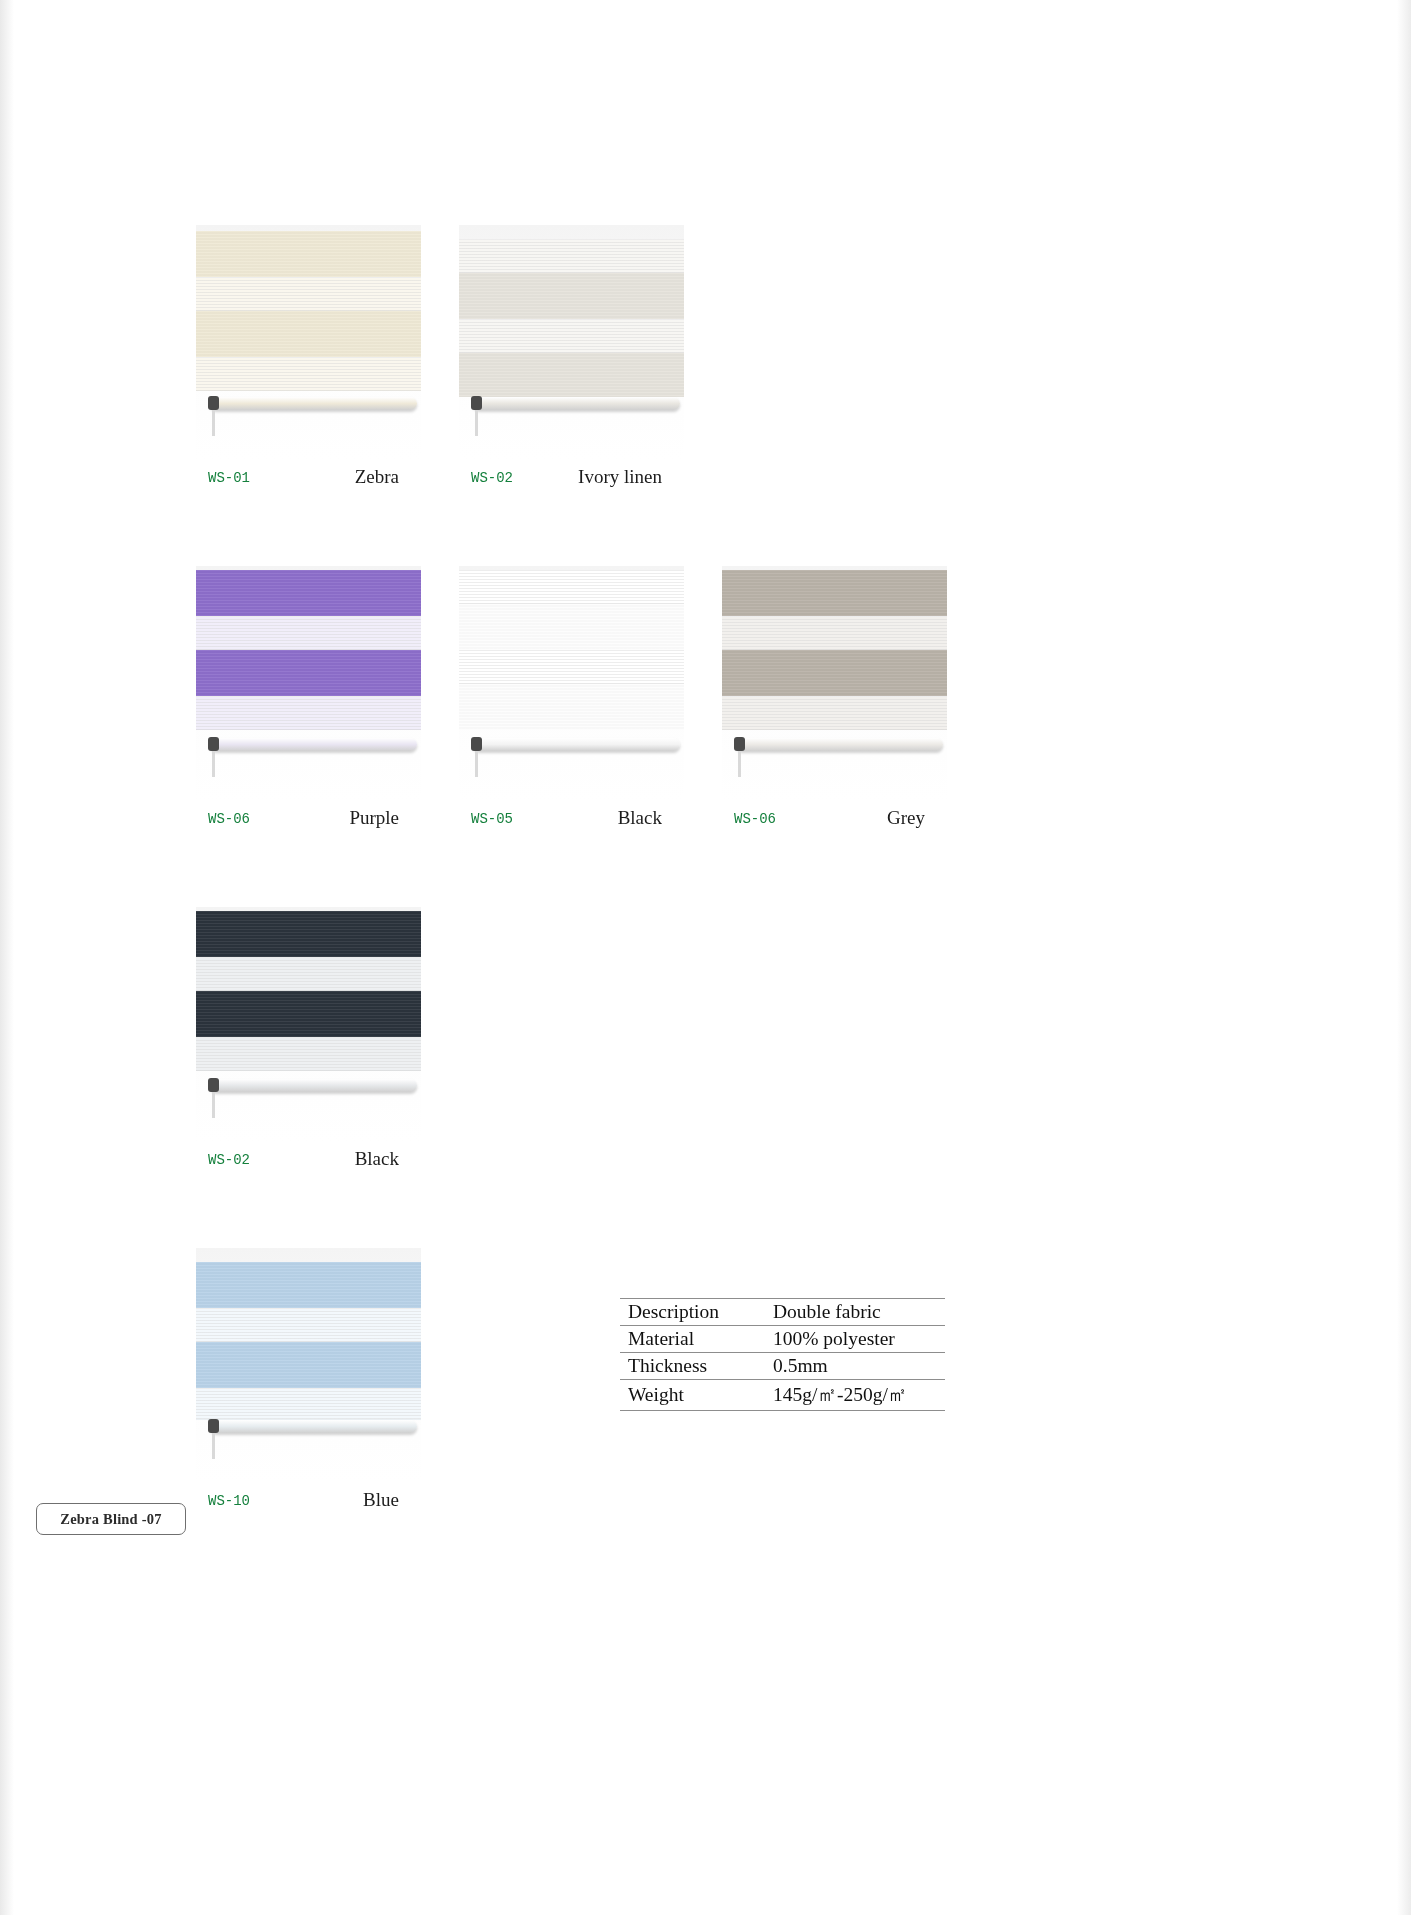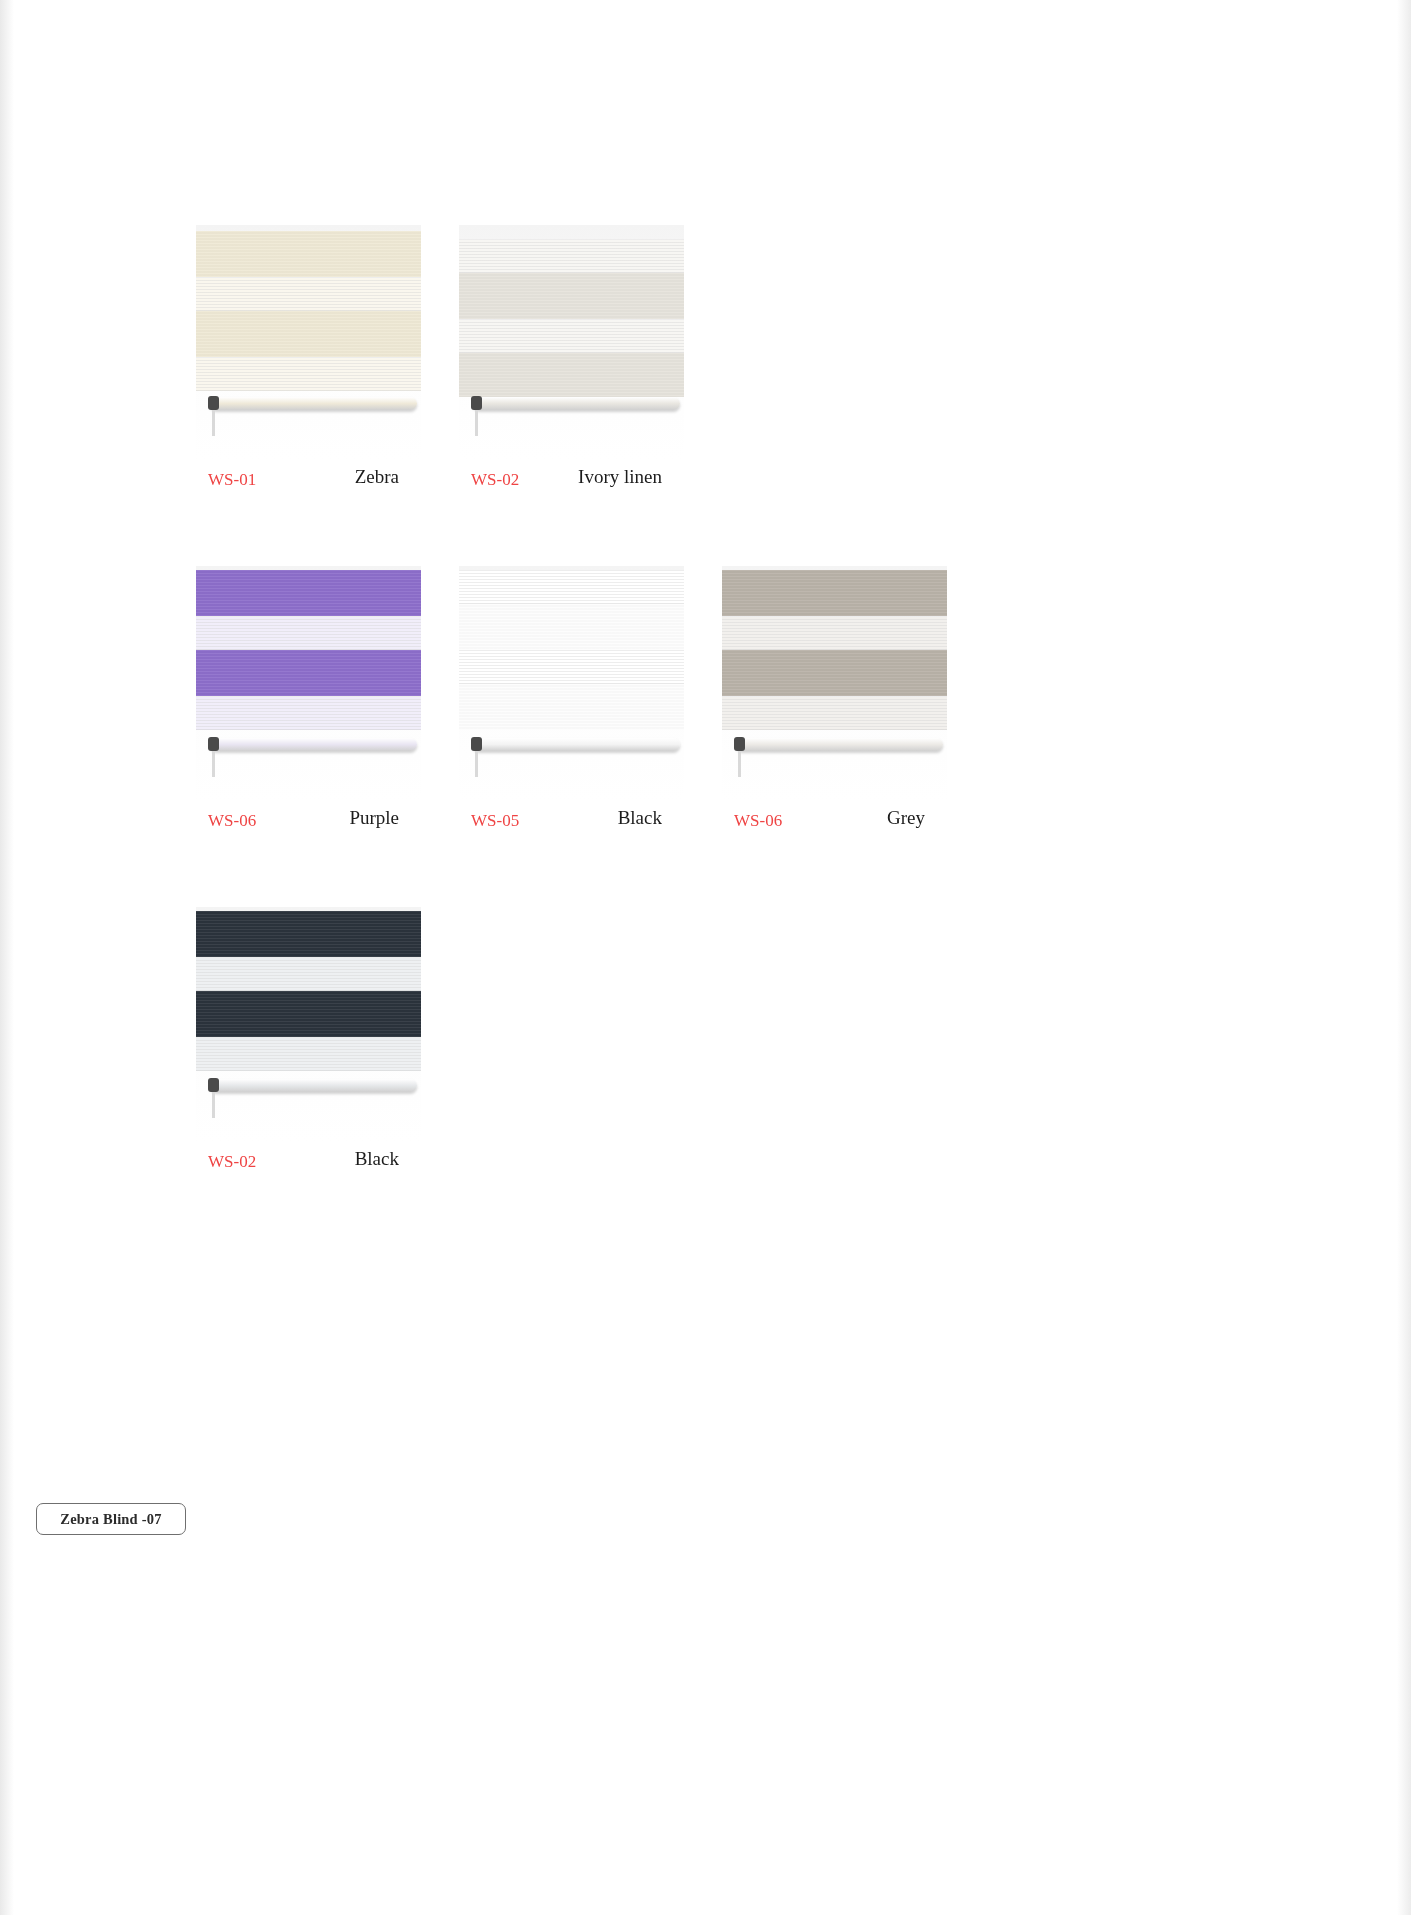--- a/index.html
+++ b/index.html
@@ -147,23 +147,23 @@
   
   .caption {
     margin-top: 10px;
     height: 26px;
     position: relative;
   }
   .code {
     position: absolute;
     left: 12px;
     top: 0;
-    font-size: 17px;
-    color: #ef4444;
-    font-family: Liberation Serif, serif;
+    font-size: 14px;
+    color: #15803d;
+    font-family: Liberation Mono, monospace;
   }
   .colorname {
     position: absolute;
     right: 22px;
     top: -4px;
     font-size: 19px;
     color: #1c1c1c;
     font-family: "Liberation Serif", serif;
   }
 
@@ -328,21 +328,61 @@
               <div class="cord" style="left: 7%; top: 185px; height: 26px;"></div>
             </div>
           </div>
         <div class="caption">
           <span class="code">WS-02</span>
           <span class="colorname">Black</span>
         </div>
       </div>
     </div>
 
+    <div class="row">
+      <div class="cell">
+        <div class="photo">
+            <div class="wall"></div>
+            <div class="shade">
+              <div class="band-op" style="top: 14px; height: 46px; background: rgb(184, 210, 232);"></div>
+              <div class="band-sheer" style="top: 60px; height: 34px; background: rgb(243, 248, 252);"></div>
+              <div class="band-op" style="top: 94px; height: 46px; background: rgb(184, 210, 232);"></div>
+              <div class="band-sheer" style="top: 140px; height: 32px; background: rgb(243, 248, 252);"></div>
+              <div class="rail" style="top: 172px; background: linear-gradient(rgb(255, 255, 255) 0%, rgb(230, 236, 239) 50%, rgba(0, 0, 0, 0.18) 100%);"></div>
+              <div class="rail-cap" style="top: 171px;"></div>
+              <div class="cord" style="left: 7%; top: 185px; height: 26px;"></div>
+            </div>
+          </div>
+        <div class="caption">
+          <span class="code">WS-10</span>
+          <span class="colorname">Blue</span>
+        </div>
+      </div>
+    </div>
 
   </div>
 
+  <table class="spec-table">
+    <tbody>
+      <tr>
+        <td class="k">Description</td>
+        <td class="v">Double  fabric</td>
+      </tr>
+      <tr>
+        <td class="k">Material</td>
+        <td class="v">100% polyester</td>
+      </tr>
+      <tr>
+        <td class="k">Thickness</td>
+        <td class="v">0.5mm</td>
+      </tr>
+      <tr>
+        <td class="k">Weight</td>
+        <td class="v">145g/㎡-250g/㎡</td>
+      </tr>
+    </tbody>
+  </table>
 
   <div class="footer-badge">
     <span>Zebra Blind -07</span>
   </div>
 
 </div>
 
 </body></html>

